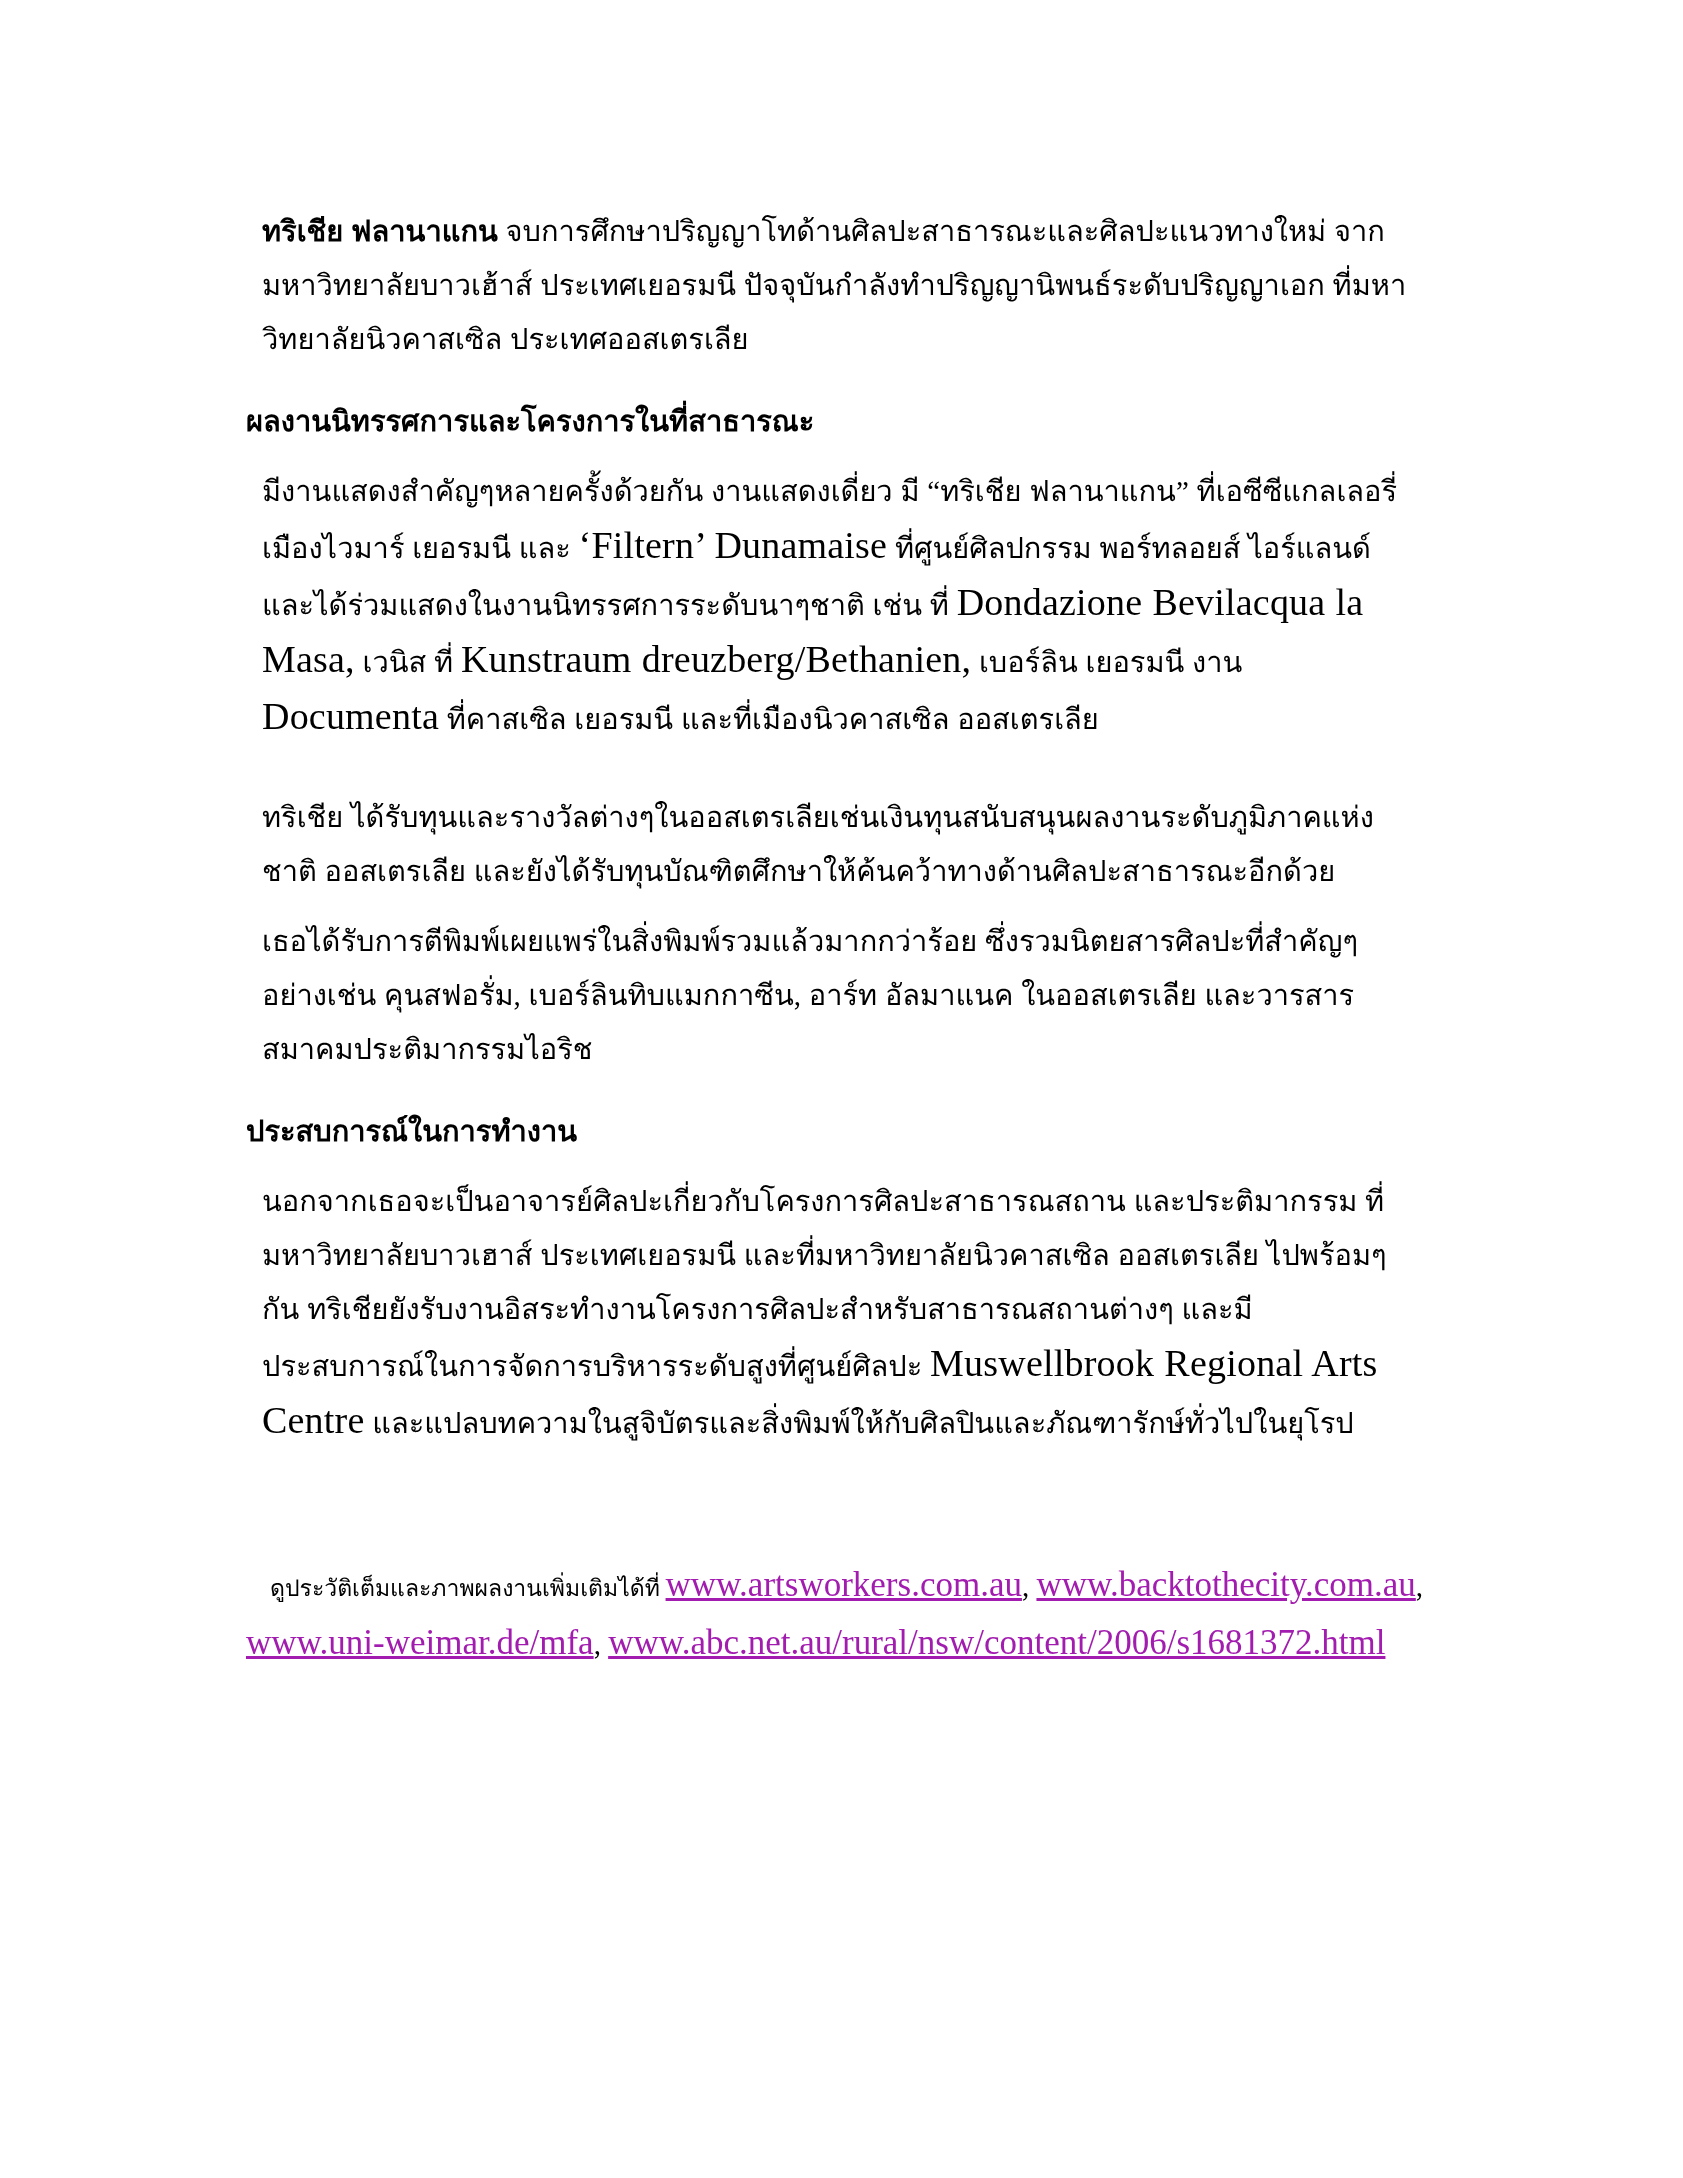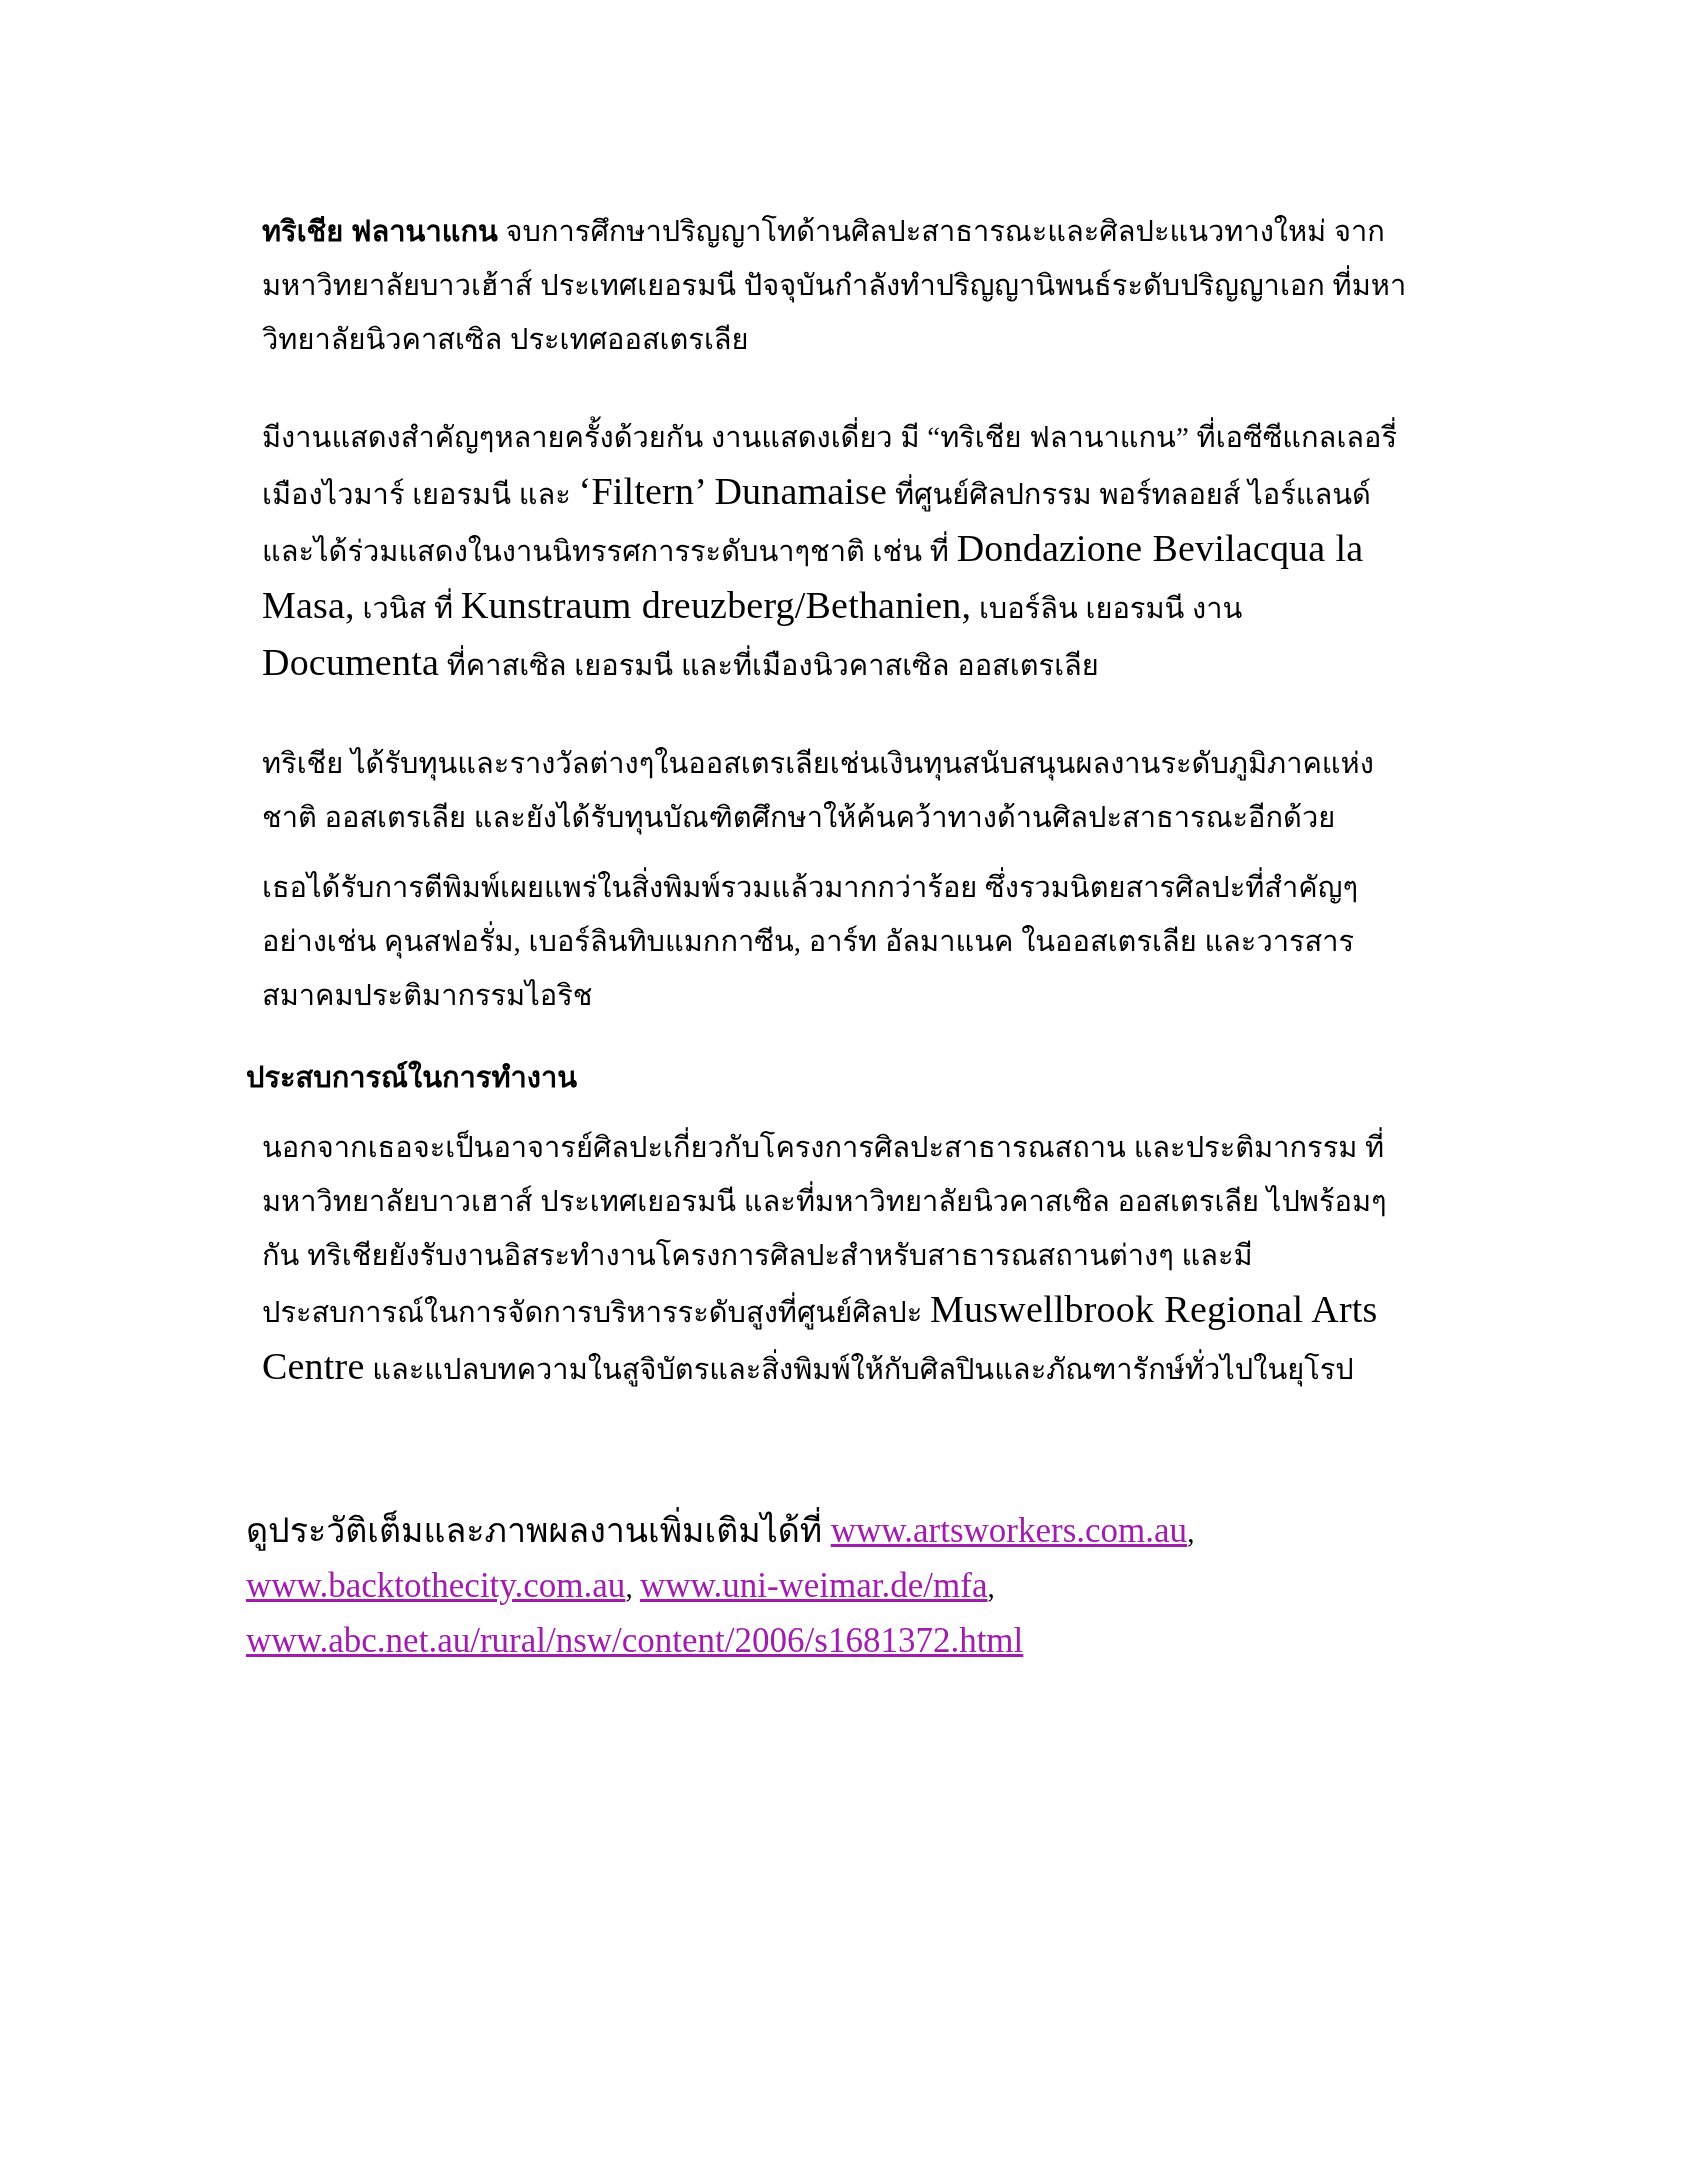--- a/index.html
+++ b/index.html
@@ -67,31 +67,32 @@
   a.doc-link {
     color: #a21caf;
     text-decoration: underline;
     font-size: 35px;
     font-family: "Liberation Serif", "DejaVu Serif", serif;
   }
   .link-sep {
     color: #000000;
     font-size: 29px;
   }
-  .lead-thai { font-size: 34px; }
+  .lead-thai { font-size: 23px; margin-left: 24px; }
 </style>
 </head>
 <body>
 
 <div class="page">
   <div class="content">
 
     <p class="para"><span class="bold-name">ทริเชีย ฟลานาแกน</span><span> จบการศึกษาปริญญาโทด้านศิลปะสาธารณะและศิลปะแนวทางใหม่ จากมหาวิทยาลัยบาวเฮ้าส์ ประเทศเยอรมนี ปัจจุบันกำลังทำปริญญานิพนธ์ระดับปริญญาเอก ที่มหาวิทยาลัยนิวคาสเซิล ประเทศออสเตรเลีย</span></p>
 
     <div class="gap-sm"></div>
+    <p class="heading">ผลงานนิทรรศการและโครงการในที่สาธารณะ</p>
 
     <p class="para"><span>มีงานแสดงสำคัญๆหลายครั้งด้วยกัน งานแสดงเดี่ยว มี “ทริเชีย ฟลานาแกน” ที่เอซีซีแกลเลอรี่ เมืองไวมาร์ เยอรมนี และ </span><span class="latin">‘Filtern’ Dunamaise</span><span> ที่ศูนย์ศิลปกรรม พอร์ทลอยส์ ไอร์แลนด์ และได้ร่วมแสดงในงานนิทรรศการระดับนาๆชาติ เช่น ที่ </span><span class="latin">Dondazione Bevilacqua la Masa,</span><span> เวนิส ที่ </span><span class="latin">Kunstraum dreuzberg/Bethanien,</span><span> เบอร์ลิน เยอรมนี งาน </span><span class="latin">Documenta</span><span> ที่คาสเซิล เยอรมนี และที่เมืองนิวคาสเซิล ออสเตรเลีย</span></p>
 
 
     <div class="gap-sm"></div>
     <p class="para">ทริเชีย ได้รับทุนและรางวัลต่างๆในออสเตรเลียเช่นเงินทุนสนับสนุนผลงานระดับภูมิภาคแห่งชาติ ออสเตรเลีย  และยังได้รับทุนบัณฑิตศึกษาให้ค้นคว้าทางด้านศิลปะสาธารณะอีกด้วย</p>
 
     <p class="para">เธอได้รับการตีพิมพ์เผยแพร่ในสิ่งพิมพ์รวมแล้วมากกว่าร้อย ซึ่งรวมนิตยสารศิลปะที่สำคัญๆอย่างเช่น คุนสฟอรั่ม, เบอร์ลินทิบแมกกาซีน, อาร์ท อัลมาแนค ในออสเตรเลีย และวารสารสมาคมประติมากรรมไอริช</p>
 
     <div class="gap-sm"></div>

